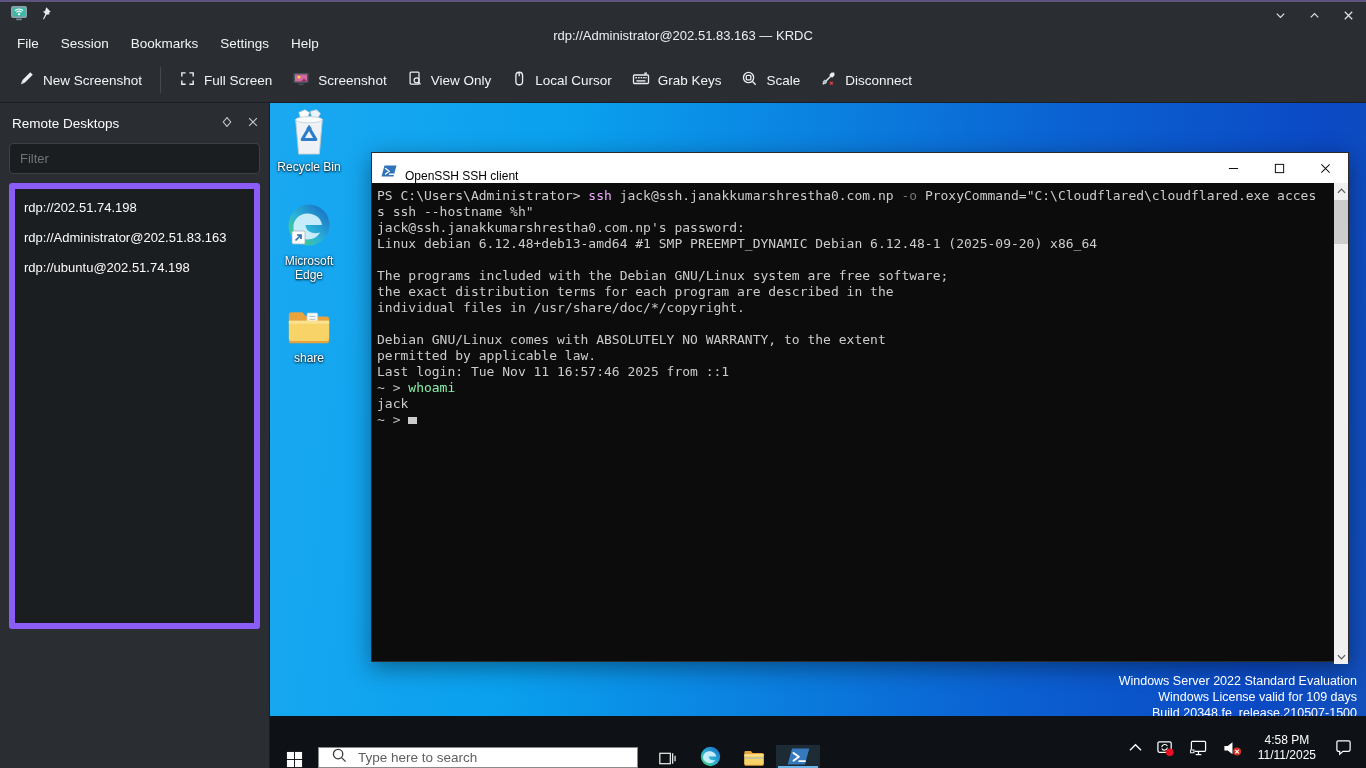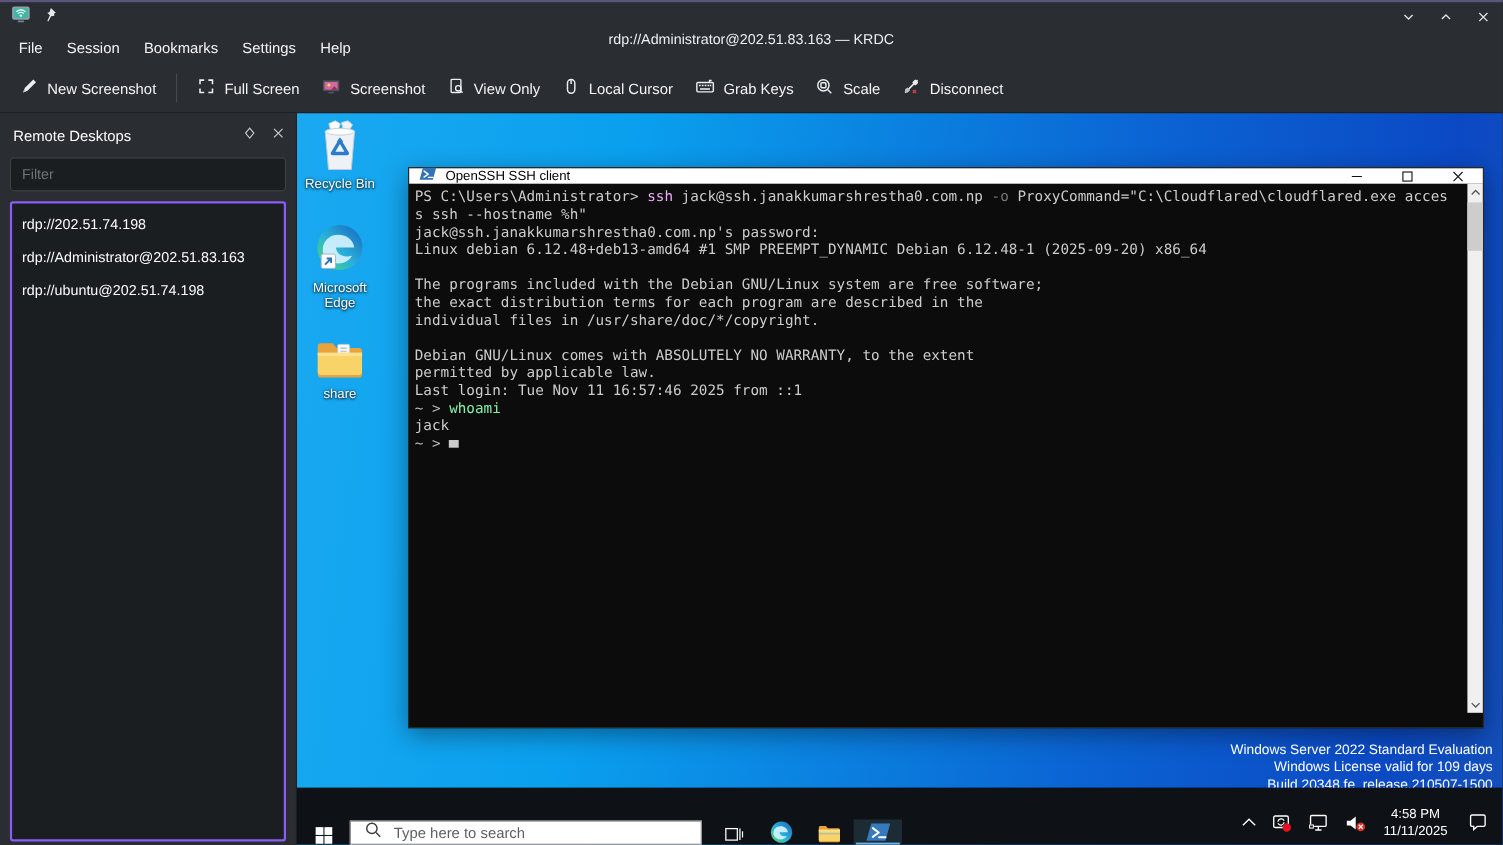--- a/index.html
+++ b/index.html
@@ -27,40 +27,40 @@
   
   .sidebar { position:absolute; left:0; top:103px; width:270px; height:665px;
     background:#2a2e33; border-right:1px solid #1b1e21; padding:8px 9px; color:#fcfcfc; }
   .sb-header { display:flex; align-items:center; height:24px; margin:0 1px 8px 3px; }
   .sb-title { font-size:13.5px; color:#fcfcfc; }
   .sb-header-icons { margin-left:auto; display:flex; gap:14px; align-items:center; }
   .sb-filter { width:100%; height:31px; background:#1b1e20; border:1px solid #3c4145;
     border-radius:4px; color:#fcfcfc; font-size:13px; padding:0 10px; outline:none;
     font-family:"Liberation Sans", sans-serif; }
   .sb-filter::placeholder { color:#6e7377; }
-  .sb-list { margin-top:9px; height:582px; background:#1b1e20; border:2px solid #8b5cf6;
+  .sb-list { margin-top:9px; height:446px; background:#1b1e20; border:6px solid #8b5cf6;
     border-radius:3px; padding:4px 0; overflow:hidden; }
   .sb-item { height:30px; line-height:30px; padding:0 9px; font-size:13px; color:#fcfcfc;
     white-space:nowrap; }
 
   
   .remote-view { position:absolute; left:270px; top:103px; width:1096px; height:665px;
     background:linear-gradient(97deg,#1aa9f1 0%, #0aa0ee 26%, #0b62d2 68%, #0b49c4 90%, #1350ba 100%);
     overflow:hidden; }
 
   
   .dicon { position:absolute; width:88px; text-align:center; color:#fff; }
   .dicon .dlabel { font-size:12px; margin-top:3px; line-height:14px;
     text-shadow:0 1px 2px rgba(0,0,0,.85), 0 0 3px rgba(0,0,0,.6); }
   .dicon .dimg { display:flex; justify-content:center; }
 
   
   .terminal { position:absolute; left:101px; top:49px; width:978px; height:510px;
     background:#0c0c0c; border:1px solid #2b2b2b; box-shadow:0 6px 22px rgba(0,0,0,.4); }
-  .term-titlebar { height:14px; background:#ffffff; display:flex; align-items:center;
+  .term-titlebar { height:30px; background:#ffffff; display:flex; align-items:flex-end;
     padding:0 0 0 9px; }
   .term-title { font-size:12px; color:#000; margin-left:8px; }
   .term-controls { margin-left:auto; display:flex; height:100%; }
   .term-cbtn { width:46px; height:100%; display:flex; align-items:center; justify-content:center; color:#111; }
   .term-body { position:relative; height:481px; }
   .term-text { position:absolute; left:0; top:0; right:14px; bottom:0; padding:5px 2px 0 5px;
     font-family:"DejaVu Sans Mono", monospace; font-size:13px; line-height:16px;
     white-space:pre; overflow:hidden; }
   .tline { height:16px; }
   .seg-fg { color:#cccccc; }

